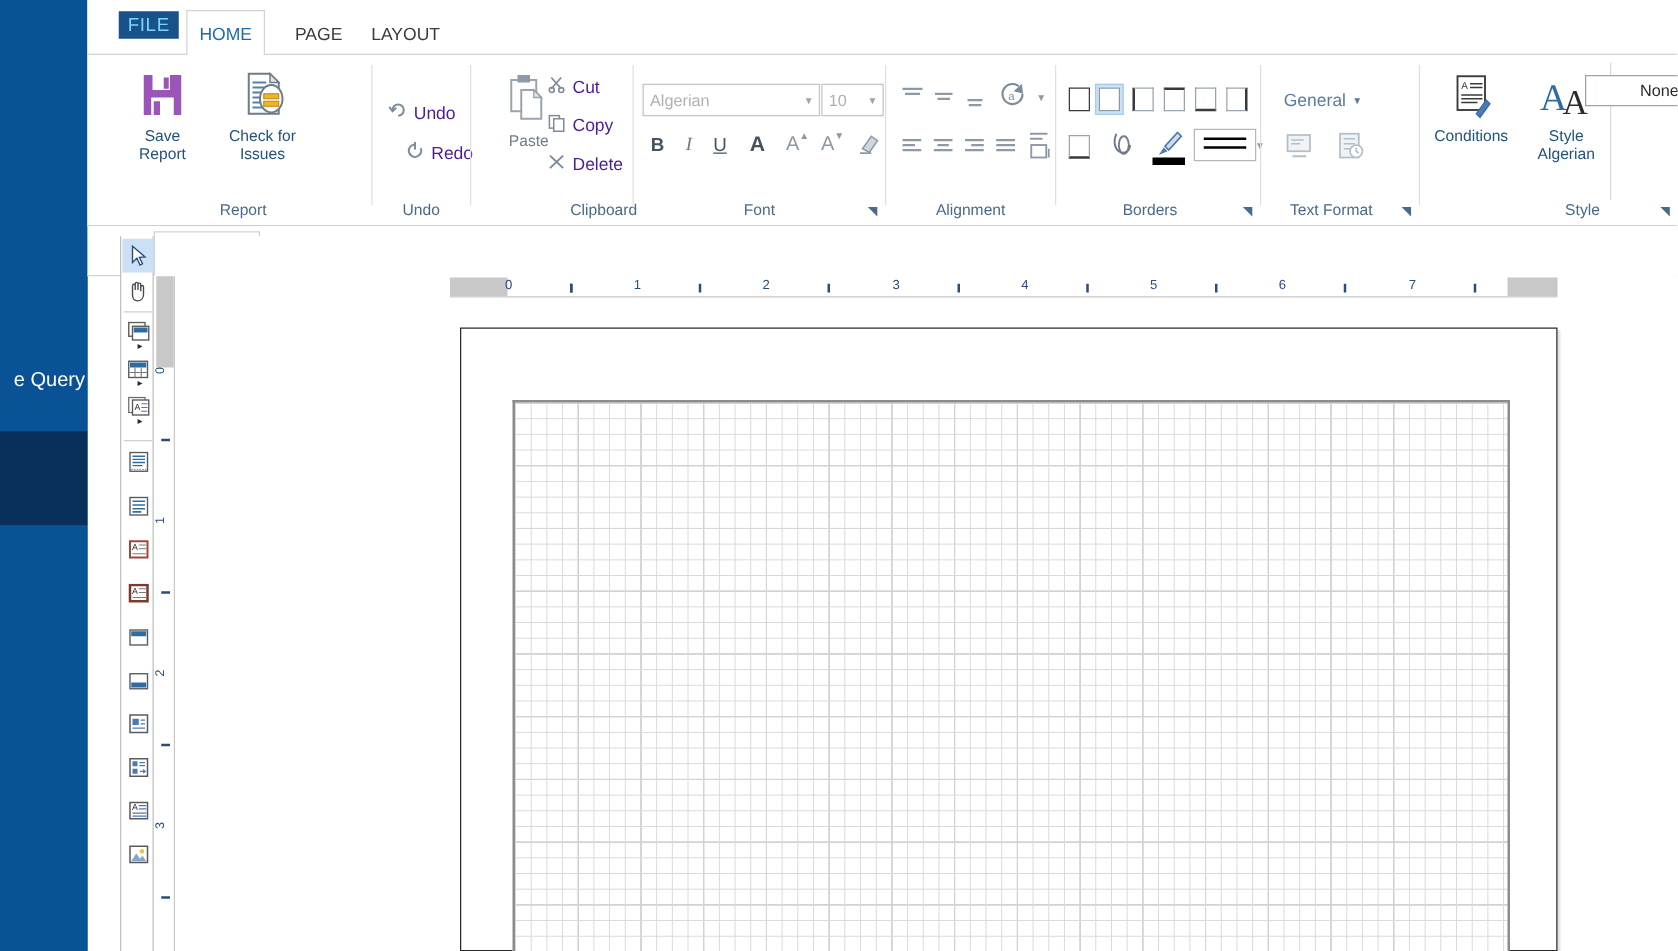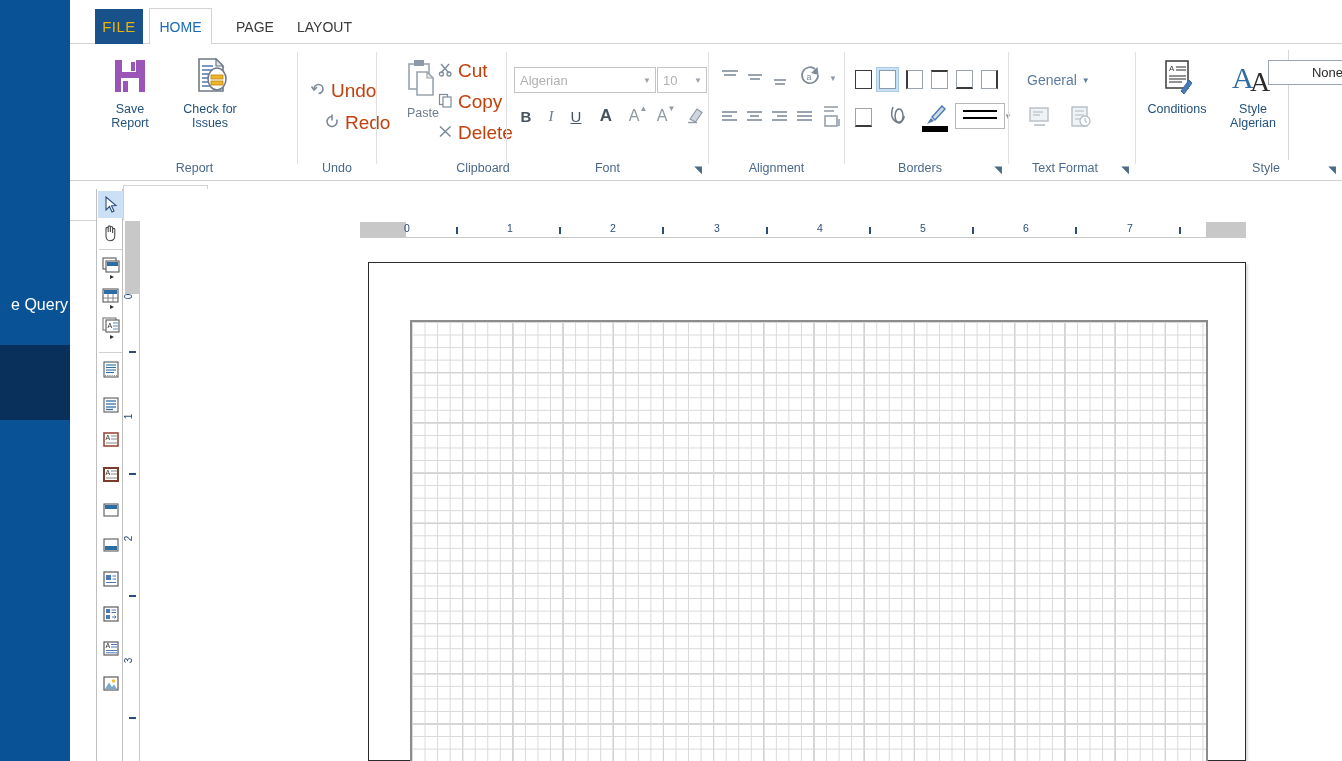--- a/index.html
+++ b/index.html
@@ -38,22 +38,22 @@
     background: #ffffff;
   }
   .tabstrip {
     position: absolute; left: 0; top: 0;
     width: 1272px; height: 44px;
     background: #ffffff;
     border-bottom: 1px solid #d3d3d3;
   }
   .file-tab {
     position: absolute; left: 25px; top: 9px;
-    width: 48px; height: 35px;
-    background: #19528a; color: #eab308;
+    width: 48px; height: 22px;
+    background: #19528a; color: #7dd3fc;
     font-size: 15px; letter-spacing: .5px;
     display: flex; align-items: center; justify-content: center;
   }
   .tab {
     position: absolute; top: 9px; height: 35px;
     font-size: 14px; color: #3a3a3a;
     display: flex; align-items: center; justify-content: center;
     padding: 0 14px;
   }
   .tab.active {
@@ -95,21 +95,21 @@
   }
   .bigbtn .lbl {
     margin-top: 4px; font-size: 12.5px; color: #23527c;
     text-align: center; line-height: 14px;
   }
   .icon-wrap { display:flex; align-items:center; justify-content:center; }
 
   .smallrow {
     position: absolute;
     display: flex; align-items: center; gap: 5px;
-    font-size: 19px; color: #c2410c;
+    font-size: 14px; color: #4c1d95;
   }
 
   
   .combo {
     position: absolute;
     border: 1px solid #c4c4c4; background: #fff;
     display: flex; align-items: center;
     font-size: 13px; color: #b0b0b0;
     padding-left: 5px;
   }

